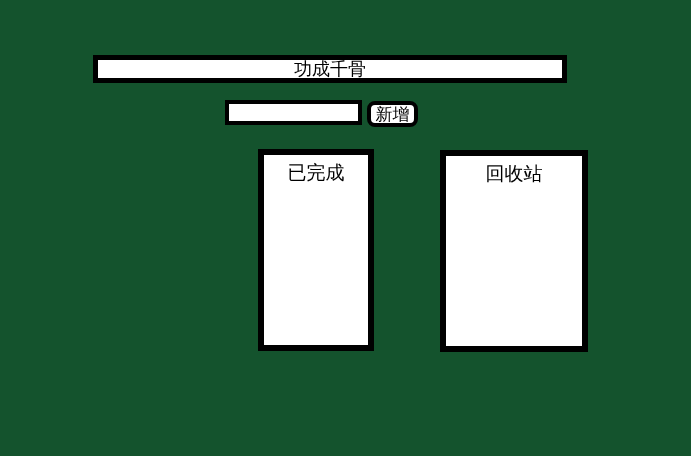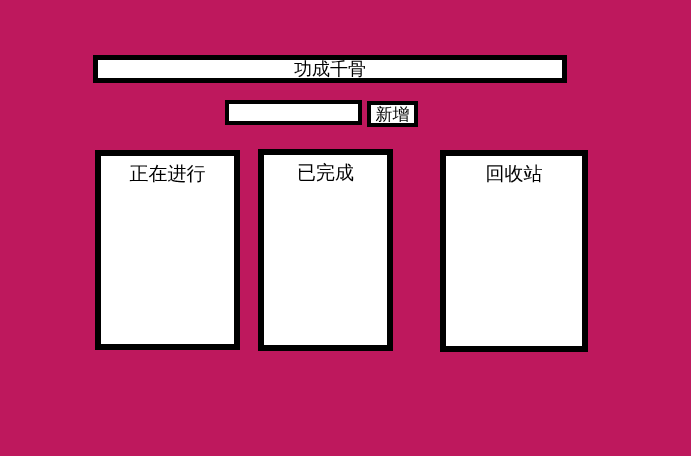--- a/index.html
+++ b/index.html
@@ -4,21 +4,21 @@
 <style>
   html, body {
     margin: 0;
     padding: 0;
     background: #ffffff;
   }
   .page {
     position: relative;
     width: 691px;
     height: 456px;
-    background: #be185d;
+    background: #14532d;
     font-family: "Liberation Sans", sans-serif;
     color: #000000;
     overflow: hidden;
   }
 
   
   .title-bar {
     position: absolute;
     left: 93px;
     top: 55px;
@@ -64,32 +64,32 @@
     background: #ffffff;
     font-family: "Liberation Sans", sans-serif;
     font-size: 17px;
     line-height: 17px;
     padding: 0;
     display: flex;
     align-items: center;
     justify-content: center;
     cursor: pointer;
     white-space: nowrap;
-    border-radius: 0;
+    border-radius: 8px;
   }
 
   
   .panel {
     position: absolute;
     border: 6px solid #000000;
     box-sizing: border-box;
     background: #ffffff;
   }
   .panel-1 { left: 95px;  top: 150px; width: 145px; height: 200px; }
-  .panel-2 { left: 258px; top: 149px; width: 135px; height: 202px; }
+  .panel-2 { left: 258px; top: 149px; width: 116px; height: 202px; }
   .panel-3 { left: 440px; top: 150px; width: 148px; height: 202px; }
   .panel-label {
     margin-top: 8px;
     text-align: center;
     font-size: 19px;
     line-height: 20px;
     white-space: nowrap;
   }
 </style>
 </head>
@@ -98,23 +98,20 @@
 <div class="page">
 
   <header class="title-bar">
     <span>功成千骨</span>
   </header>
 
   <input class="new-input" type="text" placeholder="" style="">
 
   <button class="add-btn">新增</button>
 
-  <section class="panel panel-1">
-    <div class="panel-label">正在进行</div>
-  </section>
 
   <section class="panel panel-2">
     <div class="panel-label">已完成</div>
   </section>
 
   <section class="panel panel-3">
     <div class="panel-label">回收站</div>
   </section>
 
 </div>

